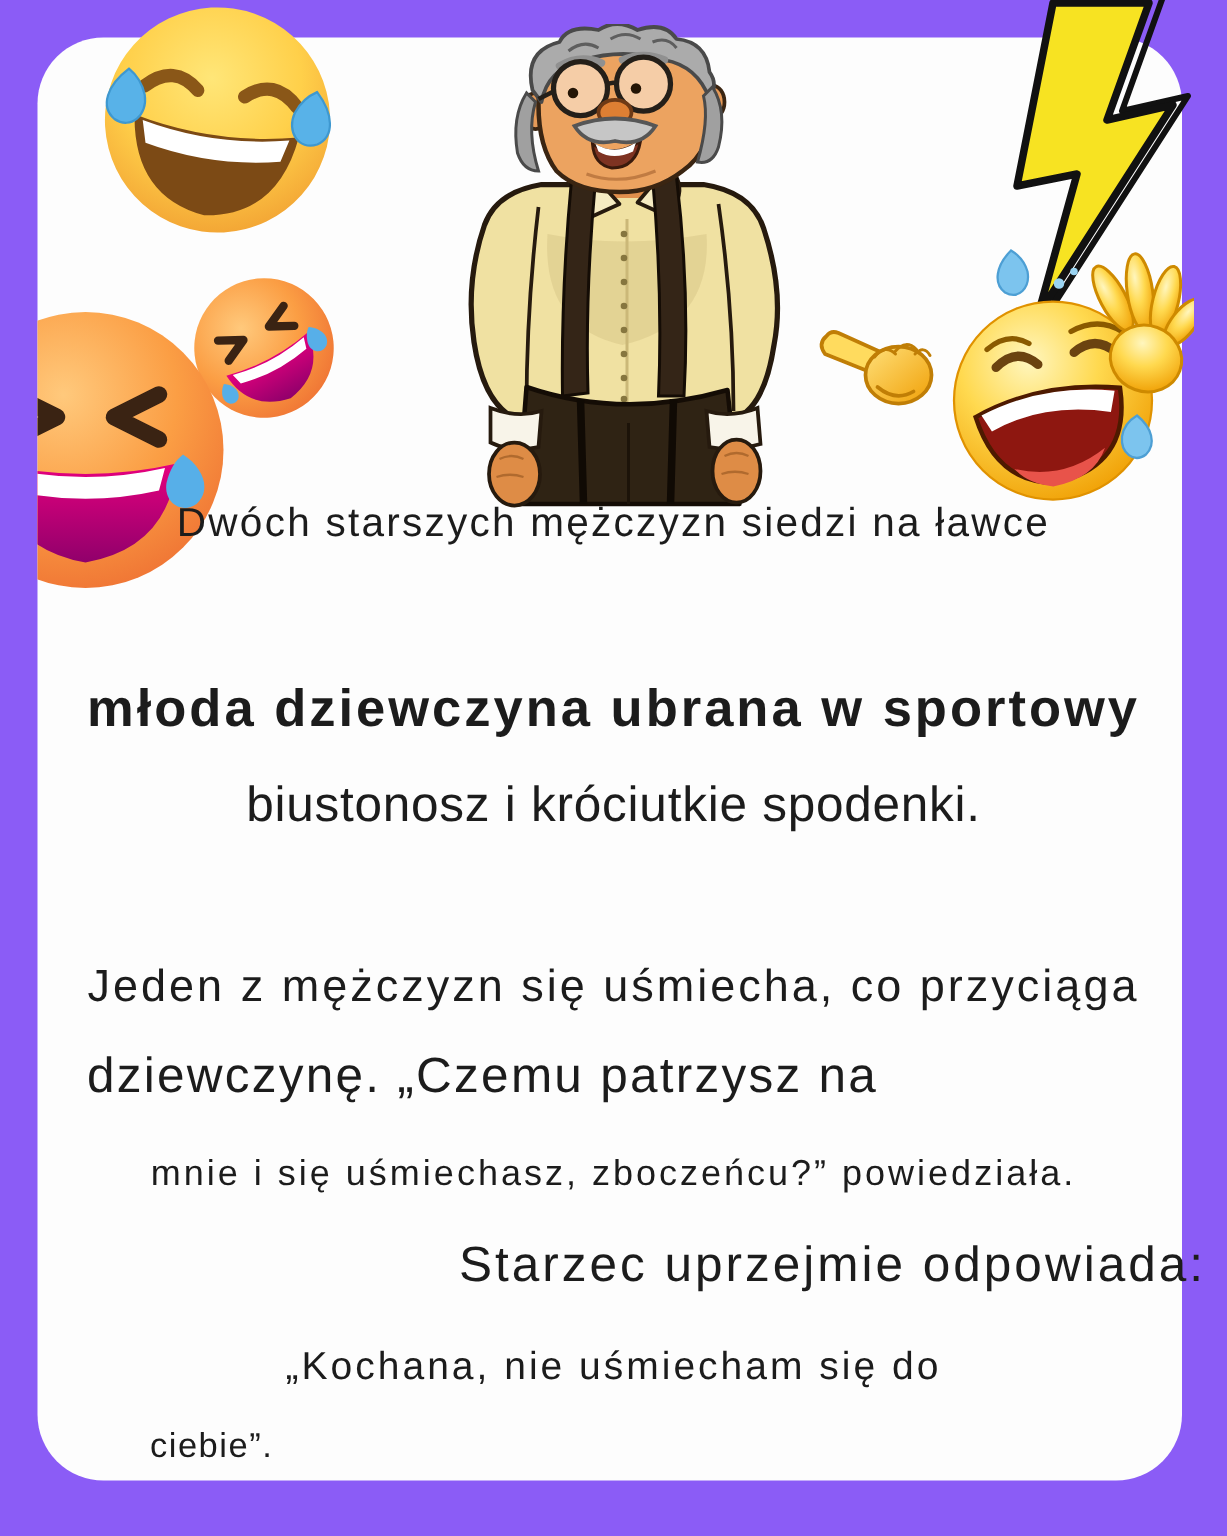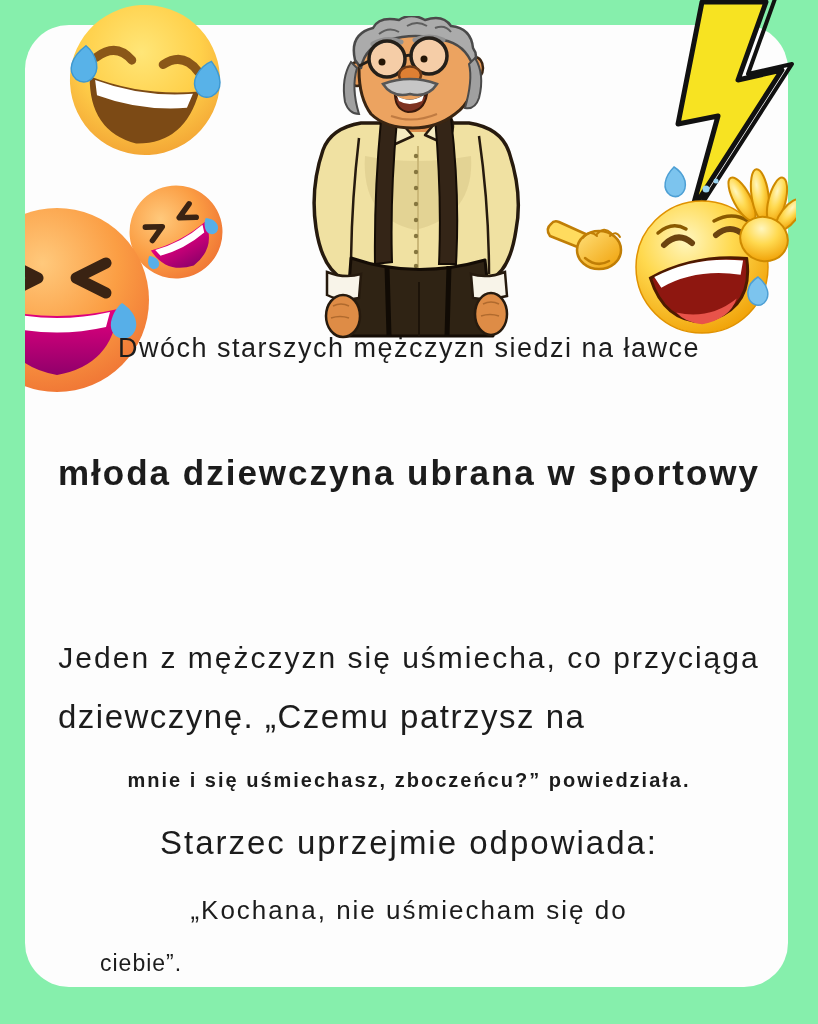--- a/index.html
+++ b/index.html
@@ -1,37 +1,37 @@
 <!DOCTYPE html>
 <html><head>
 <meta charset="utf-8">
 <style>
   html,body{margin:0;padding:0;background:#ddd;}
   .stage{
     position:relative;width:818px;height:1024px;overflow:hidden;
-    background:#86efac;
+    background:#8b5cf6;
     font-family:"Liberation Sans", sans-serif;
   }
   .card{
     position:absolute;left:25px;top:25px;width:763px;height:962px;
     background:#FDFDFD;border-radius:44px;z-index:1;
   }
   .gfx{position:absolute;z-index:3;}
   .joke-line{
     position:absolute;left:14px;width:790px;z-index:5;
     color:#1C1C1C;text-align:center;line-height:1.05;white-space:nowrap;
   }
   .l1{top:334px;font-size:27px;letter-spacing:1.5px;}
   .l2{top:392px;font-size:35px;letter-spacing:1px;}
   .l3{top:455px;font-size:35px;letter-spacing:2px;font-weight:bold;}
   .l4{top:519px;font-size:33px;letter-spacing:0.5px;}
   .l5{top:642px;font-size:30px;letter-spacing:2px;}
   .l6{top:700px;font-size:33px;letter-spacing:1.5px;text-align:left;padding-left:44px;}
-  .l7{top:770px;font-size:20px;letter-spacing:2px;font-weight:bold;}
-  .l8{top:826px;font-size:33px;letter-spacing:2px;}
+  .l7{top:770px;font-size:24px;letter-spacing:2px;}
+  .l8{top:826px;font-size:33px;letter-spacing:2px;text-align:right;}
   .l9{top:897px;font-size:26px;letter-spacing:2px;}
   .l10{top:951px;font-size:23px;letter-spacing:1px;text-align:left;padding-left:86px;}
   .rot-joy{transform:rotate(8deg);}
   .rot-xd-small{transform:rotate(-28deg);}
 </style>
 </head>
 <body>
 
 <div class="stage">
 
@@ -179,20 +179,21 @@
     <ellipse cx="161" cy="52" rx="8" ry="19" transform="rotate(38 161 52)" fill="url(#roflGrad)" stroke="#CE8A00" stroke-width="2"></ellipse>
     <ellipse cx="136" cy="76" rx="24" ry="22" transform="rotate(20 136 76)" fill="url(#roflGrad)" stroke="#CE8A00" stroke-width="2"></ellipse>
     <path d="M46,4 c-10,10 -12,22 -4,28 c9,5 17,-3 15,-14 c-2,-7 -6,-11 -11,-14 Z" fill="#7CC4EE" stroke="#4D9FD4" stroke-width="1.5"></path>
     <circle cx="78" cy="26" r="3.5" fill="#9AD4F2"></circle>
       <circle cx="88" cy="18" r="2.5" fill="#9AD4F2"></circle>
     <path d="M130,114 c10,8 13,19 6,26 c-8,6 -17,-1 -16,-12 c1,-7 5,-11 10,-14 Z" fill="#7CC4EE" stroke="#4D9FD4" stroke-width="1.5"></path>
   </svg>
 
   <div class="joke-line l1">Dwóch starszych mężczyzn siedzi na ławce</div>
   <div class="joke-line l3">młoda dziewczyna ubrana w sportowy</div>
+  <div class="joke-line l4">biustonosz i króciutkie spodenki.</div>
   <div class="joke-line l5">Jeden z mężczyzn się uśmiecha, co przyciąga</div>
   <div class="joke-line l6">dziewczynę. „Czemu patrzysz na</div>
   <div class="joke-line l7">mnie i się uśmiechasz, zboczeńcu?” powiedziała.</div>
   <div class="joke-line l8">Starzec uprzejmie odpowiada:</div>
   <div class="joke-line l9">„Kochana, nie uśmiecham się do</div>
   <div class="joke-line l10">ciebie”.</div>
 
 </div>
 
 </body></html>

